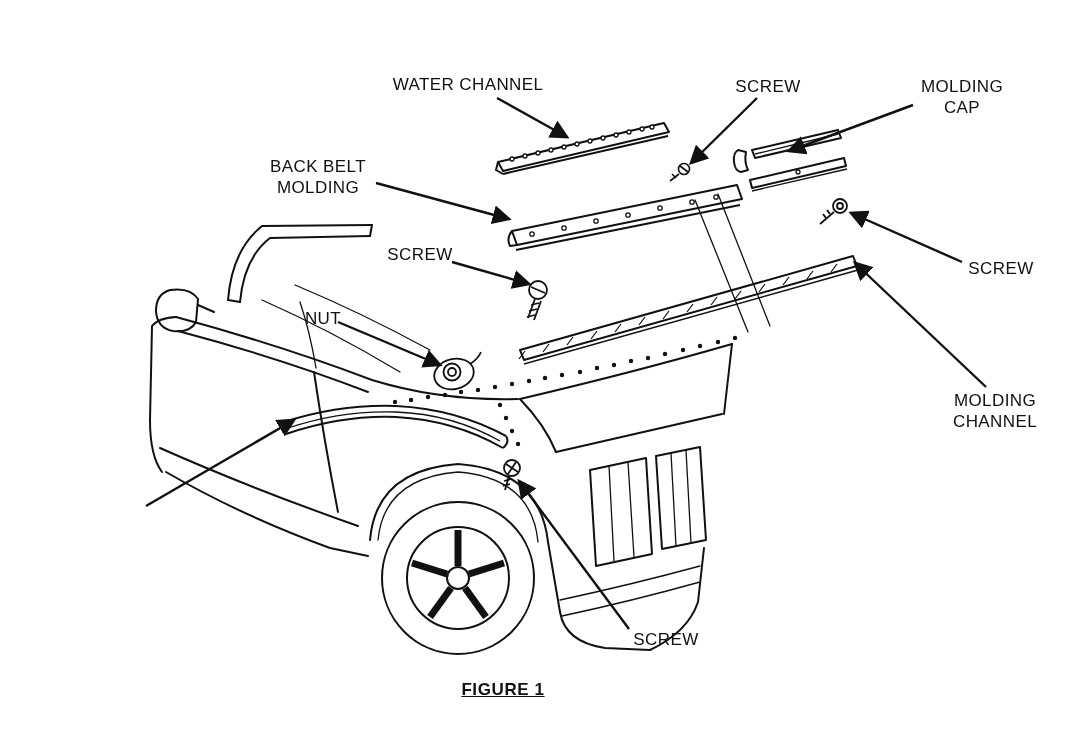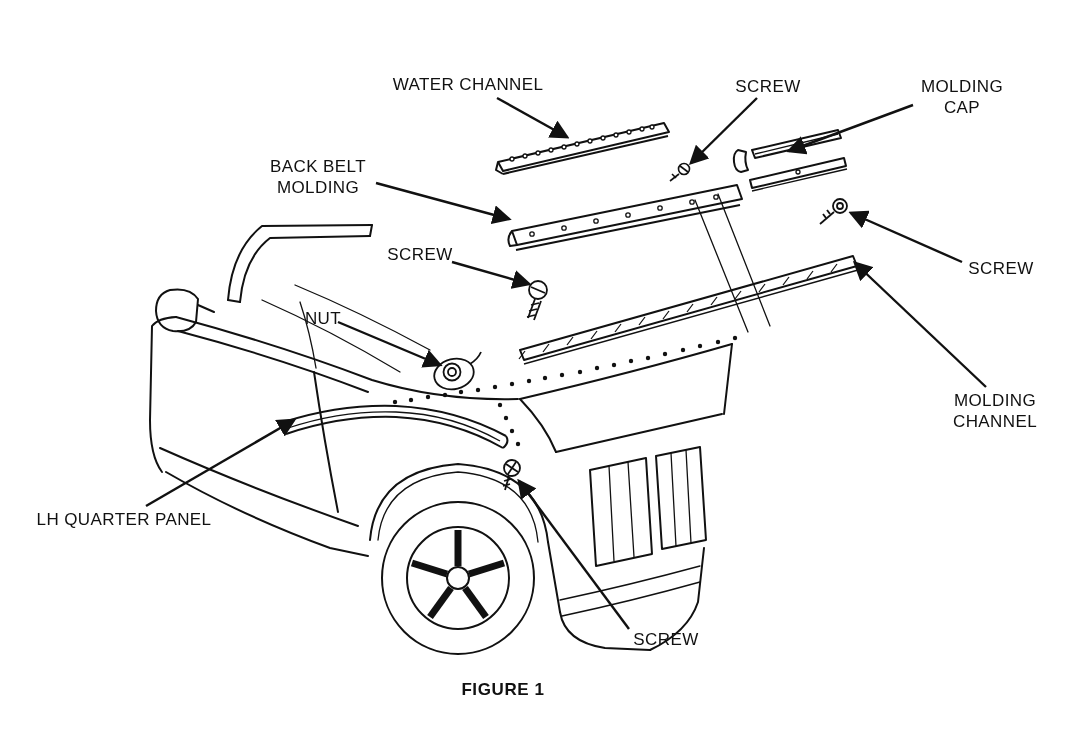--- a/index.html
+++ b/index.html
@@ -298,22 +298,21 @@
   <div class="label" style="left:293px; top:308px; width:48px;margin-left:6px;">
     <span>NUT</span>
   </div>
 
   <div class="label" style="left:940px; top:390px; width:110px;">
     <span>MOLDING</span>
     <span>CHANNEL</span>
   </div>
 
   <div class="label" style="left:26px; top:509px; width:196px;">
-    <span>LH QUARTER PANEL</span>
   </div>
 
   <div class="label" style="left:628px; top:629px; width:76px;">
     <span>SCREW</span>
   </div>
 
-  <div class="caption" style="left:428px; top:680px; width:150px;">FIGURE 1</div>
+  <div class="caption" style="left:428px; top:680px; width:150px;text-decoration:underline;">FIGURE 1</div>
 
 </div>
 
 </body></html>

